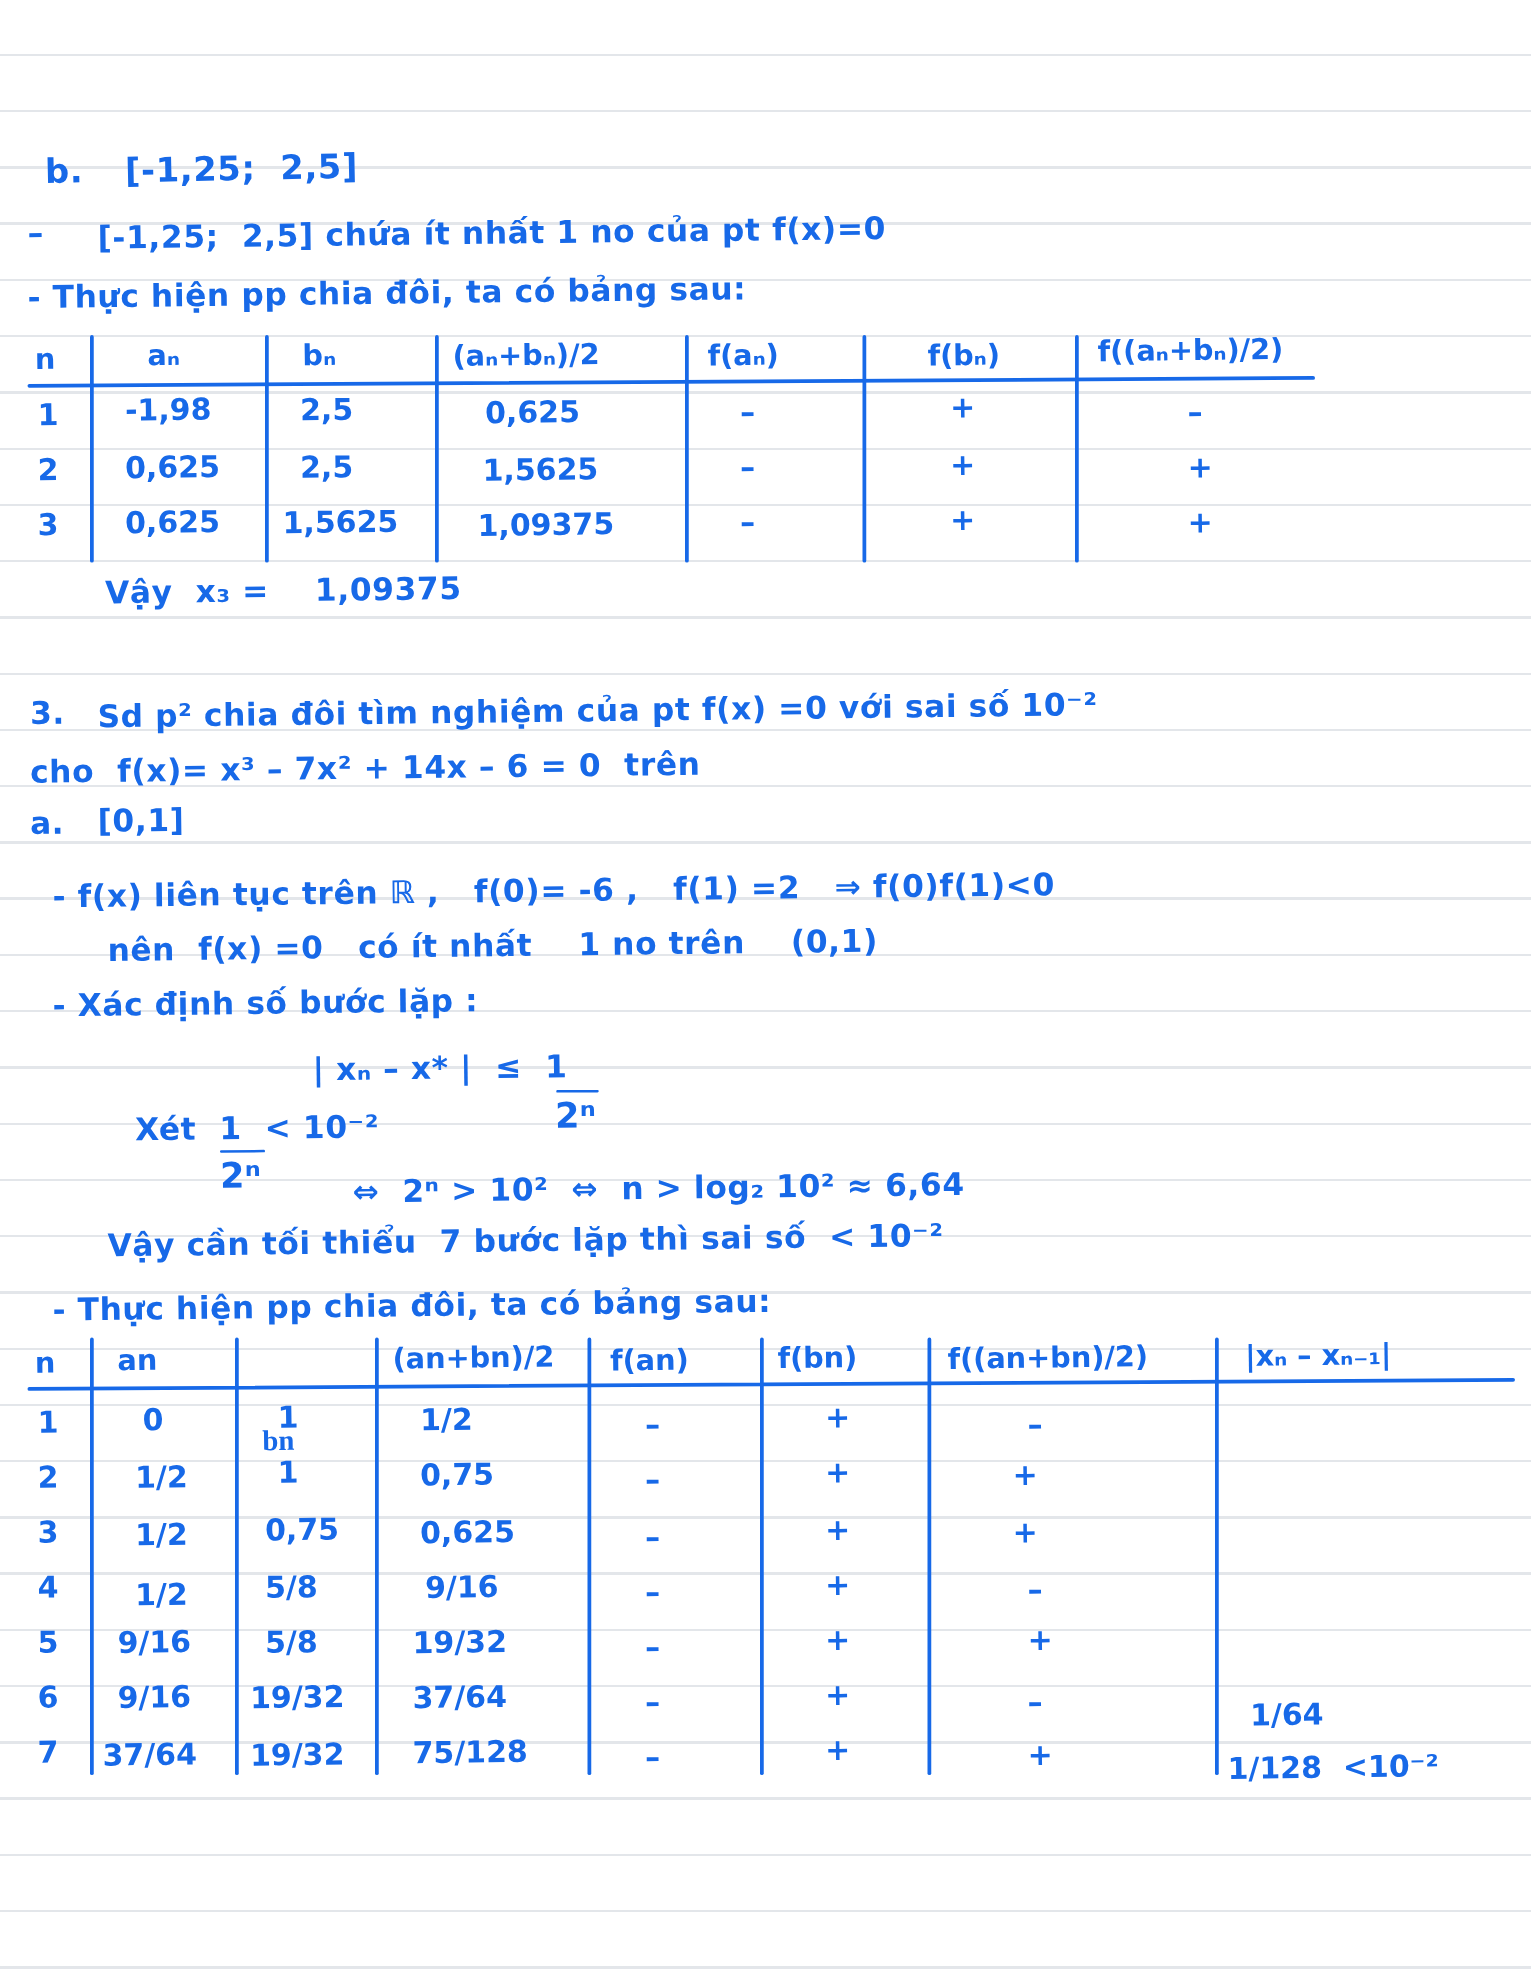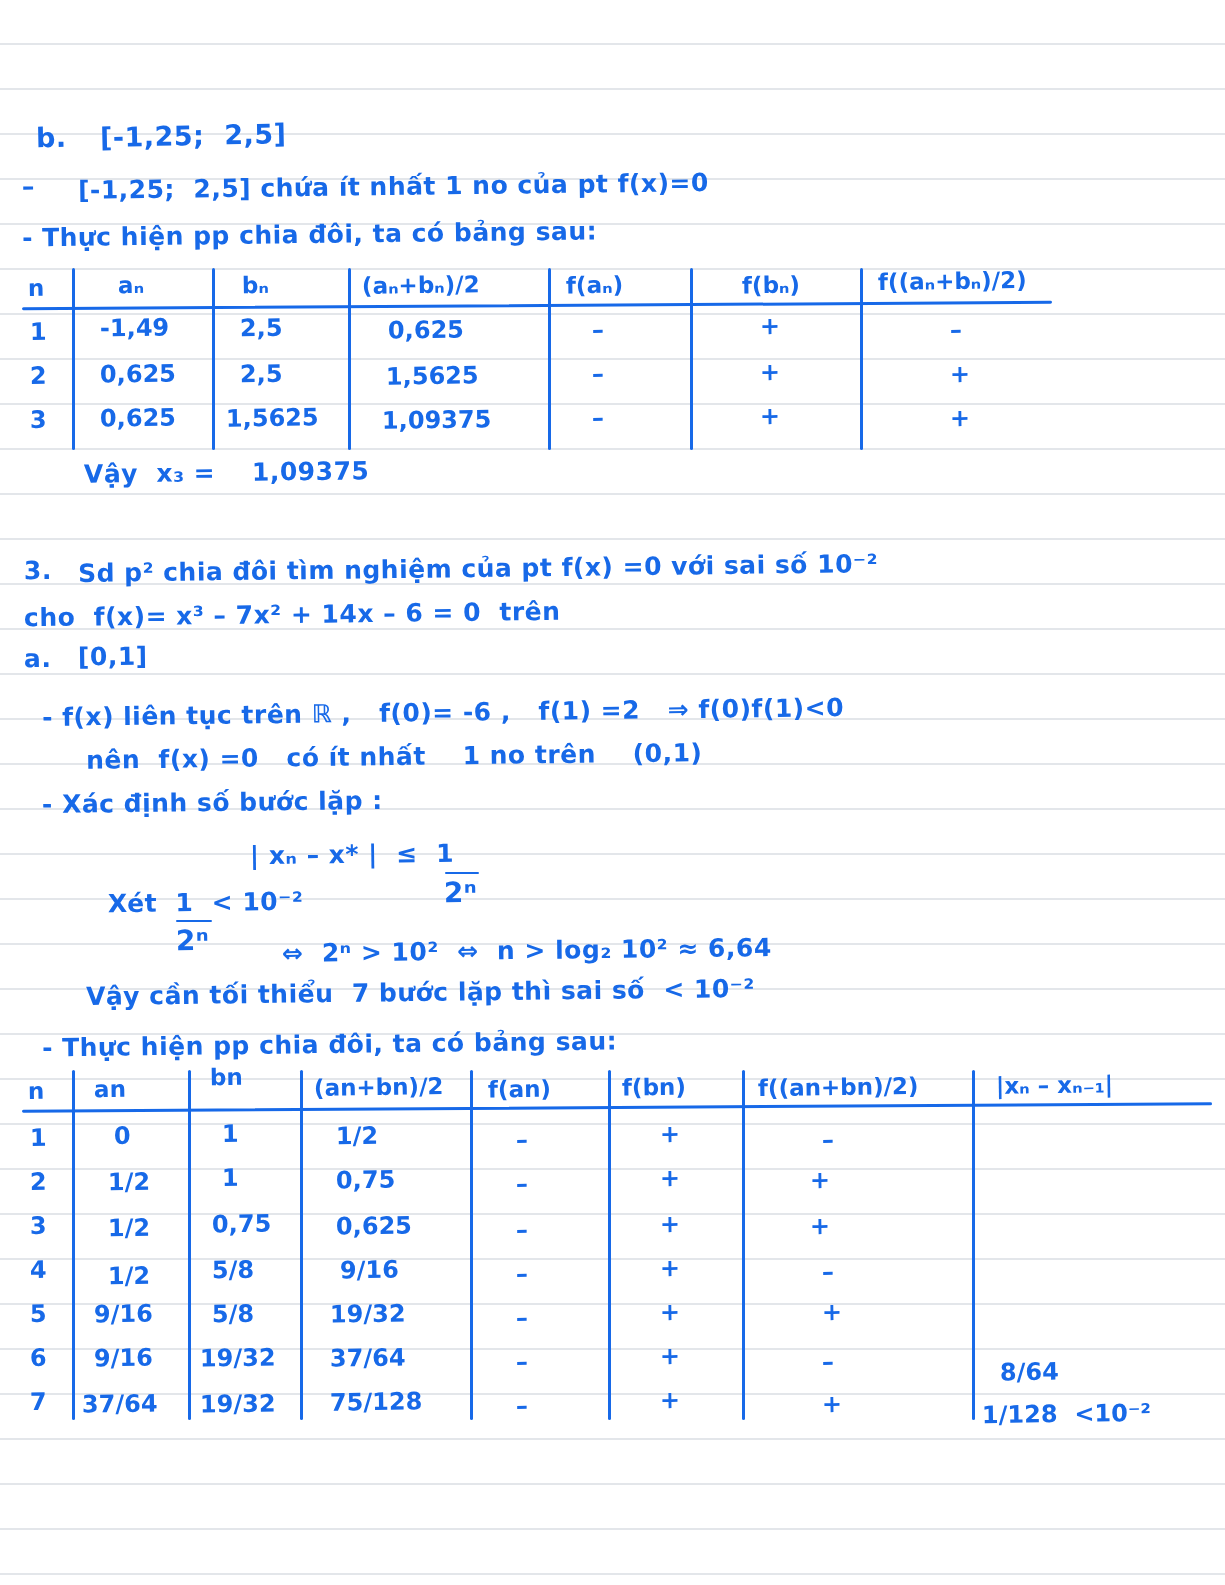--- a/index.html
+++ b/index.html
@@ -88,21 +88,21 @@
 
   <div class="cell hdr" style="left:28px;  top:275px;">n</div>
   <div class="cell hdr" style="left:118px; top:272px;">aₙ</div>
   <div class="cell hdr" style="left:242px; top:272px;">bₙ</div>
   <div class="cell hdr" style="left:362px; top:272px;">(aₙ+bₙ)/2</div>
   <div class="cell hdr" style="left:566px; top:272px;">f(aₙ)</div>
   <div class="cell hdr" style="left:742px; top:272px;">f(bₙ)</div>
   <div class="cell hdr" style="left:878px; top:268px;">f((aₙ+bₙ)/2)</div>
 
   <div class="cell" style="left:30px;  top:318px;">1</div>
-  <div class="cell" style="left:100px; top:314px;">-1,49</div>
+  <div class="cell" style="left:100px; top:314px;">-1,98</div>
   <div class="cell" style="left:240px; top:314px;">2,5</div>
   <div class="cell" style="left:388px; top:316px;">0,625</div>
   <div class="cell" style="left:592px; top:316px;">–</div>
   <div class="cell" style="left:760px; top:312px;">+</div>
   <div class="cell" style="left:950px; top:316px;">–</div>
 
   <div class="cell" style="left:30px;  top:362px;">2</div>
   <div class="cell" style="left:100px; top:360px;">0,625</div>
   <div class="cell" style="left:240px; top:360px;">2,5</div>
   <div class="cell" style="left:386px; top:362px;">1,5625</div>
@@ -148,21 +148,21 @@
   <div class="vline" style="left:72px;  top:1070px; height:350px;"></div>
   <div class="vline" style="left:188px; top:1070px; height:350px;"></div>
   <div class="vline" style="left:300px; top:1070px; height:350px;"></div>
   <div class="vline" style="left:470px; top:1070px; height:350px;"></div>
   <div class="vline" style="left:608px; top:1070px; height:350px;"></div>
   <div class="vline" style="left:742px; top:1070px; height:350px;"></div>
   <div class="vline" style="left:972px; top:1070px; height:350px;"></div>
 
   <div class="cell hdr" style="left:28px;  top:1078px;">n</div>
   <div class="cell hdr" style="left:94px;  top:1076px;">an</div>
-  <div class="cell hdr" style="left:210px; top:1064px;">bn</div>
+  <div class="cell hdr" style="left:210px; top:1140px;font-family:Liberation Serif, serif;">bn</div>
   <div class="cell hdr" style="left:314px; top:1074px;">(an+bn)/2</div>
   <div class="cell hdr" style="left:488px; top:1076px;">f(an)</div>
   <div class="cell hdr" style="left:622px; top:1074px;">f(bn)</div>
   <div class="cell hdr" style="left:758px; top:1074px;">f((an+bn)/2)</div>
   <div class="cell hdr" style="left:996px; top:1072px;">|xₙ – xₙ₋₁|</div>
 
   <div class="cell" style="left:30px;  top:1124px;">1</div>
   <div class="cell" style="left:114px; top:1122px;">0</div>
   <div class="cell" style="left:222px; top:1120px;">1</div>
   <div class="cell" style="left:336px; top:1122px;">1/2</div>
@@ -207,21 +207,21 @@
   <div class="cell" style="left:822px; top:1298px;">+</div>
   <div class="cell" style="left:1000px;top:1300px;"></div>
 
   <div class="cell" style="left:30px;  top:1344px;">6</div>
   <div class="cell" style="left:94px;  top:1344px;">9/16</div>
   <div class="cell" style="left:200px; top:1344px;">19/32</div>
   <div class="cell" style="left:330px; top:1344px;">37/64</div>
   <div class="cell" style="left:516px; top:1348px;">–</div>
   <div class="cell" style="left:660px; top:1342px;">+</div>
   <div class="cell" style="left:822px; top:1348px;">–</div>
-  <div class="cell" style="left:1000px;top:1358px;">8/64</div>
+  <div class="cell" style="left:1000px;top:1358px;">1/64</div>
 
   <div class="cell" style="left:30px;  top:1388px;">7</div>
   <div class="cell" style="left:82px;  top:1390px;">37/64</div>
   <div class="cell" style="left:200px; top:1390px;">19/32</div>
   <div class="cell" style="left:330px; top:1388px;">75/128</div>
   <div class="cell" style="left:516px; top:1392px;">–</div>
   <div class="cell" style="left:660px; top:1386px;">+</div>
   <div class="cell" style="left:822px; top:1390px;">+</div>
   <div class="cell" style="left:982px; top:1400px;">1/128  &lt;10⁻²</div>
 

